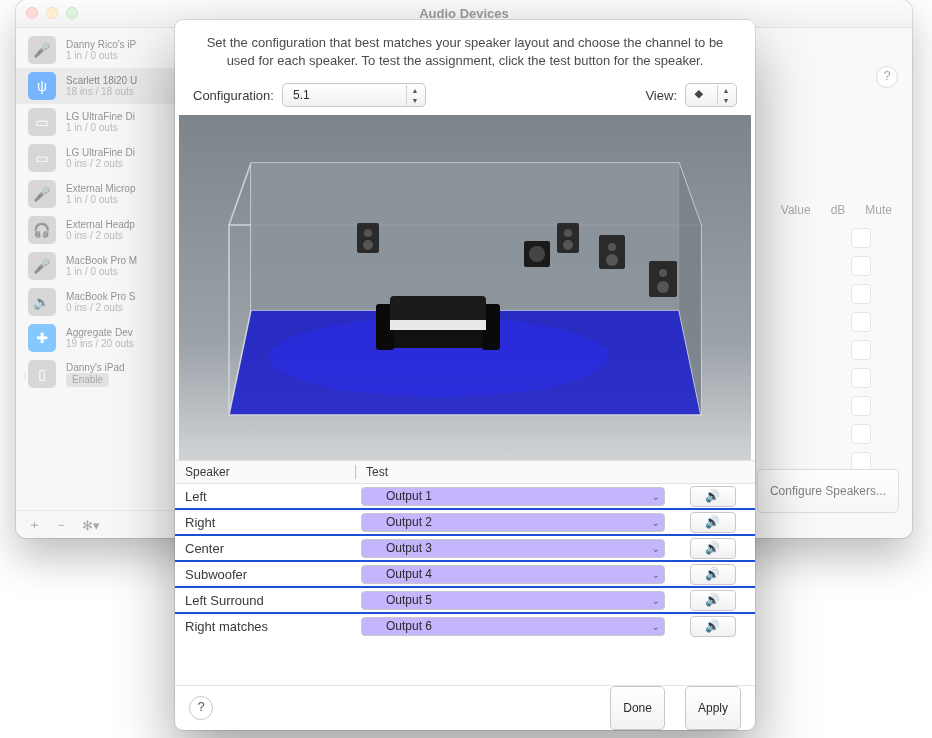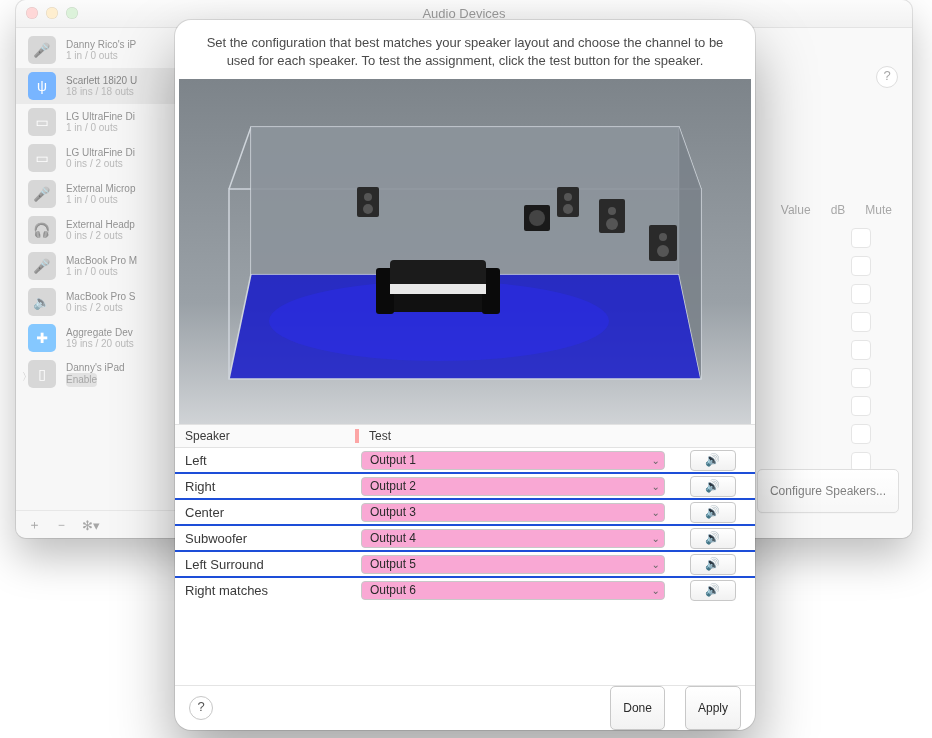--- a/index.html
+++ b/index.html
@@ -10,21 +10,21 @@
   .win{
     position:absolute;left:16px;top:0;width:896px;height:538px;
     background:#ececec;border-radius:10px;box-shadow:0 20px 40px rgba(0,0,0,.25),0 0 0 1px rgba(0,0,0,.1);
     overflow:hidden;
   }
   .dim{position:absolute;inset:0;background:rgba(255,255,255,.4);pointer-events:none;border-radius:10px;}
   .titlebar{height:27px;display:flex;align-items:center;justify-content:center;position:relative;background:linear-gradient(#f9f9f9,#e9e9e9);border-bottom:1px solid #d0d0d0}
   .traffic{position:absolute;left:10px;top:7px;display:flex;gap:8px}
   .dot{width:12px;height:12px;border-radius:50%;box-shadow:inset 0 0 0 .5px rgba(0,0,0,.2)}
   .dot.r{background:#febdbd}.dot.y{background:#fee3b0}.dot.g{background:#c5e9c1}
-  .title{font-weight:400;color:#555}
+  .title{font-weight:700;color:#555}
   .winbody{display:flex;height:calc(100% - 27px)}
   .sidebar{width:265px;border-right:1px solid #d7d7d7;background:#f2f2f2;display:flex;flex-direction:column;justify-content:space-between}
   .devlist{padding:4px 0;overflow:hidden}
   .dev{display:flex;align-items:center;gap:10px;padding:4px 10px 4px 12px;color:#555}
   .dev.sel{background:#dcdcdc}
   .dev .icon{width:28px;height:28px;border-radius:5px;background:#bdbdbd;display:flex;align-items:center;justify-content:center;color:#fff;font-size:14px;flex:0 0 28px}
   .dev.usb .icon{background:#1e84ff}
   .dev.plus .icon{background:#34a3ff}
   .dev .txt{line-height:1.15}
   .dev .name{font-size:10px;color:#4a4a4a}
@@ -35,51 +35,51 @@
   .mainpane{flex:1;background:#f6f6f6;position:relative}
   .thead{position:absolute;right:20px;top:175px;display:flex;gap:20px;color:#6e6e6e;font-size:12px}
   .helpTop{position:absolute;right:14px;top:38px;width:20px;height:20px;border:1px solid #c7c7c7;border-radius:50%;text-align:center;line-height:18px;color:#6b6b6b;background:#fff}
   .confbtn{position:absolute;right:13px;bottom:26px}
   .macbtn{background:linear-gradient(#ffffff,#f2f2f2);border:1px solid #c8c8c8;border-radius:5px;padding:14px 12px;font-size:12px;color:#2b2b2b;box-shadow:0 1px 0 rgba(0,0,0,.03)}
   .chips{position:absolute;right:41px;top:200px;display:flex;flex-direction:column;gap:8px}
   .chip{height:18px;width:18px;border:1px solid #d4d4d4;border-radius:4px;background:#fff}
   
   .sheet{
     position:absolute;left:175px;top:20px;width:580px;height:710px;
-    background:#fff;border-radius:16px;box-shadow:0 30px 60px rgba(0,0,0,.35),0 0 0 1px rgba(0,0,0,.1);
+    background:#fff;border-radius:8px;box-shadow:0 30px 60px rgba(0,0,0,.35),0 0 0 1px rgba(0,0,0,.1);
     display:flex;flex-direction:column;
   }
   .sheet .introtext{padding:14px 30px 10px;text-align:center;color:#4b4b4b;font-size:13px;line-height:1.35}
   .rowbar{display:flex;align-items:center;justify-content:space-between;padding:4px 18px 8px}
   .rowbar .left,.rowbar .right{display:flex;align-items:center;gap:8px}
   .select{position:relative;background:linear-gradient(#ffffff,#f1f1f1);border:1px solid #c8c8c8;border-radius:5px;height:22px;display:flex;align-items:center;padding:0 22px 0 10px;font-size:12px;color:#2b2b2b;min-width:110px}
   .select.small{min-width:20px;padding:0 22px 0 8px}
   .stepper{position:absolute;right:2px;top:1px;bottom:1px;width:16px;border-left:1px solid #d3d3d3;display:flex;flex-direction:column;border-radius:0 4px 4px 0;overflow:hidden}
   .stepper div{flex:1;display:flex;align-items:center;justify-content:center;font-size:7px;color:#555}
   .viewer{height:345px;margin:0 4px;background:linear-gradient(180deg,#7d848a 0%,#9aa1a7 65%,#d0d3d6 100%);position:relative;overflow:hidden}
   .viewer svg{position:absolute;inset:0}
   .tablehead{display:flex;align-items:center;height:22px;border-top:1px solid #e2e2e2;border-bottom:1px solid #e2e2e2;background:#fafafa;font-size:12px;color:#3a3a3a}
   .tablehead div{padding:0 10px}
-  .c-sp{width:160px;border-right:4px solid #fca5a5}
+  .c-sp{width:160px;border-right:1px solid #fca5a5}
   .c-ch{flex:1;border-right:1px solid #e2e2e2}
   .c-tst{width:72px}
   .tbody{}
   .trow{display:flex;align-items:center;height:24px}
   .trow+ .trow{border-top:2px solid #1d4ed8}
   .trow .sp{width:160px;padding:0 10px}
   .trow .ch{flex:1;padding:0 6px}
-  .chsel{position:relative;background:#f9a8d4;border:1px solid #c8c8c8;border-radius:4px;height:19px;display:flex;align-items:center;padding:0 20px 0 8px;font-size:12px;color:#2b2b2b;width:100%;box-sizing:border-box}
+  .chsel{position:relative;background:#c4b5fd;border:1px solid #c8c8c8;border-radius:4px;height:19px;display:flex;align-items:center;padding:0 20px 0 24px;font-size:12px;color:#2b2b2b;width:100%;box-sizing:border-box}
   .chsel .dd{position:absolute;right:4px;top:3px;font-size:10px;color:#666}
   .trow .tst{width:72px;padding:0 6px;display:flex;justify-content:center}
   .tstbtn{background:linear-gradient(#ffffff,#f1f1f1);border:1px solid #c8c8c8;border-radius:4px;width:44px;height:19px;display:flex;align-items:center;justify-content:center;font-size:12px}
   .sheetfoot{margin-top:auto;height:44px;border-top:1px solid #e4e4e4;display:flex;align-items:center;justify-content:space-between;padding:0 14px}
   .sheetfoot .left{}
   .helpbtn{width:22px;height:22px;border:1px solid #c7c7c7;border-radius:50%;text-align:center;line-height:20px;color:#555;background:#fff}
   .sheetfoot .right{display:flex;gap:20px}
-  .enablebadge{display:inline-block;background:#cfcfcf;color:#6b6b6b;border-radius:4px;padding:1px 0;font-size:10px}
+  .enablebadge{display:inline-block;background:#cfcfcf;color:#6b6b6b;border-radius:4px;padding:1px 6px;font-size:10px}
   .caret{position:absolute;left:6px;top:370px;color:#8a8a8a;font-size:10px}
   .cube{font-size:12px;color:#444}
 </style>
 </head>
 <body>
 
 <div class="stage">
   <div class="wallpaper"></div>
 
   <div class="win">
@@ -193,20 +193,42 @@
         <div class="confbtn">
           <button class="macbtn">Configure Speakers...</button>
         </div>
       </div>
     </div>
     <div class="dim"></div>
   </div>
 
   <div class="sheet">
     <div class="introtext">Set the configuration that best matches your speaker layout and choose the channel to be used for each speaker. To test the assignment, click the test button for the speaker.</div>
+    <div class="rowbar">
+      <div class="left">
+        <span>Configuration:</span>
+        <div class="select">
+          <span>5.1</span>
+          <div class="stepper">
+              <div>▲</div>
+              <div>▼</div>
+            </div>
+        </div>
+      </div>
+      <div class="right">
+        <span>View:</span>
+        <div class="select small">
+          <span class="cube">⯁</span>
+          <div class="stepper">
+              <div>▲</div>
+              <div>▼</div>
+            </div>
+        </div>
+      </div>
+    </div>
 
     <div class="viewer">
       <svg viewBox="0 0 572 345">
 
         <polygon points="50,300 522,300 500,195 72,195" fill="#1418c8" opacity="0.85"></polygon>
         <polygon points="50,300 522,300 522,110 50,110" fill="none" stroke="#cfd5db" stroke-width="1.5"></polygon>
         <polygon points="72,195 500,195 500,48 72,48" fill="none" stroke="#cfd5db" stroke-width="1.5"></polygon>
         <line x1="50" y1="300" x2="72" y2="195" stroke="#cfd5db" stroke-width="1.5"></line>
         <line x1="522" y1="300" x2="500" y2="195" stroke="#cfd5db" stroke-width="1.5"></line>
         <line x1="50" y1="110" x2="72" y2="48" stroke="#cfd5db" stroke-width="1.5"></line>

